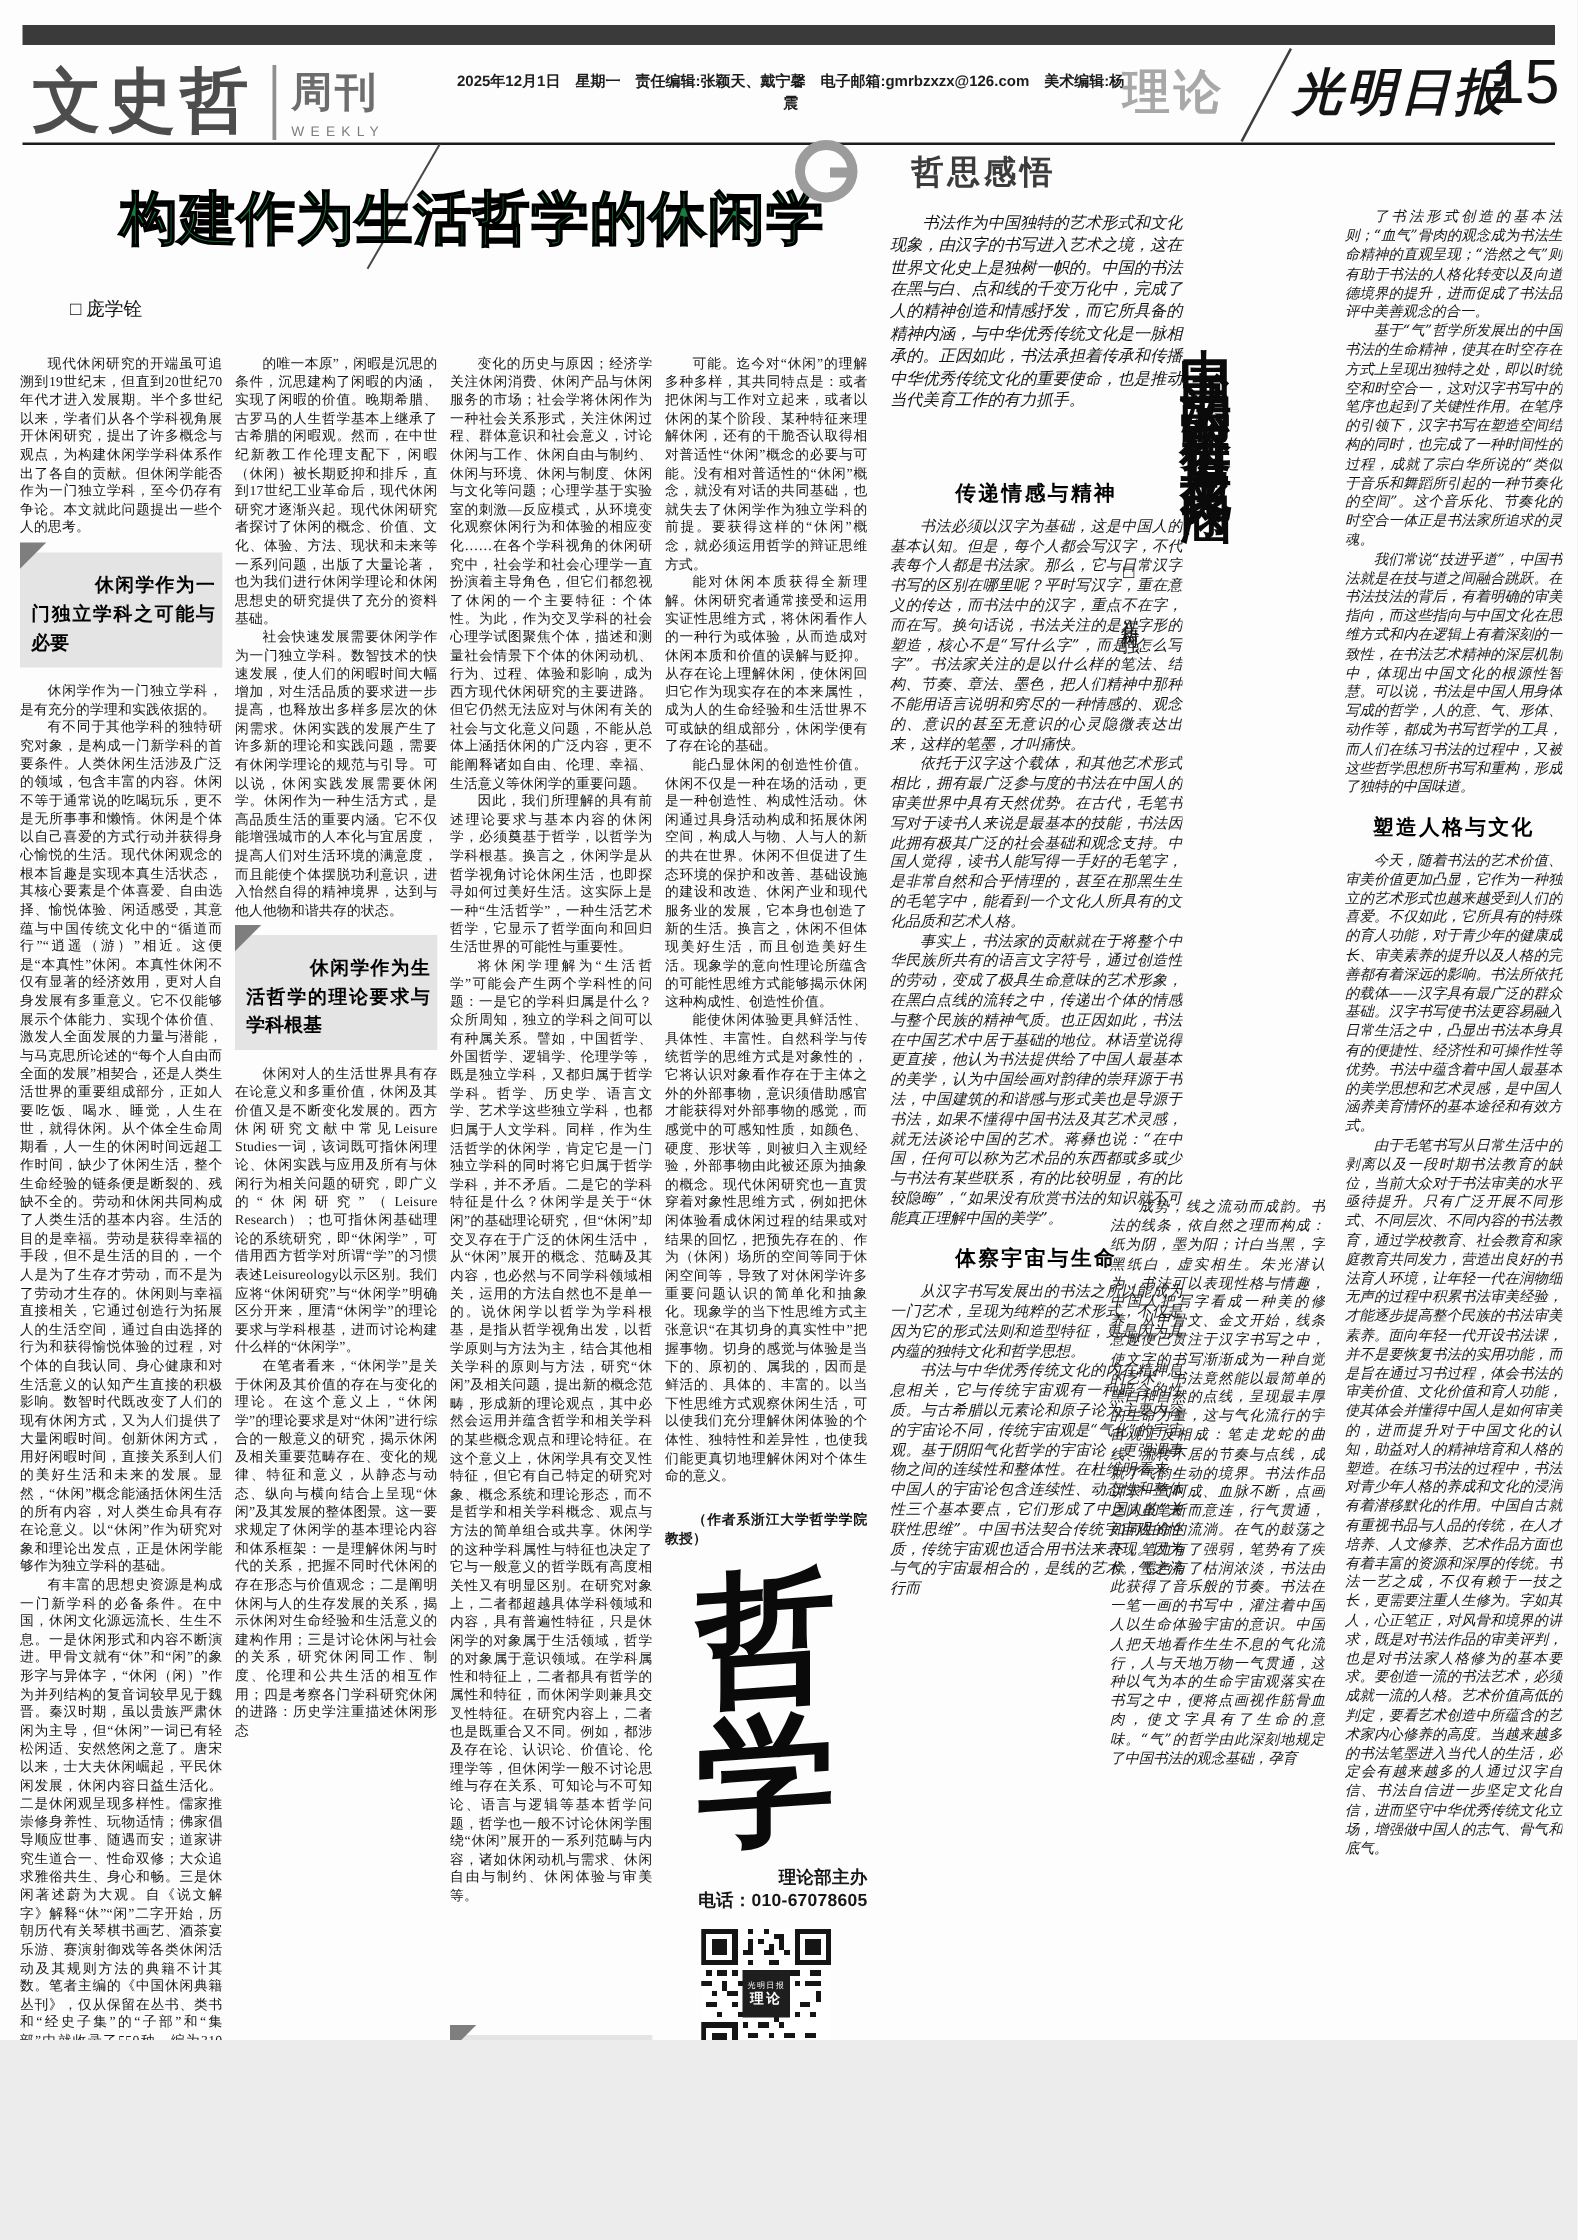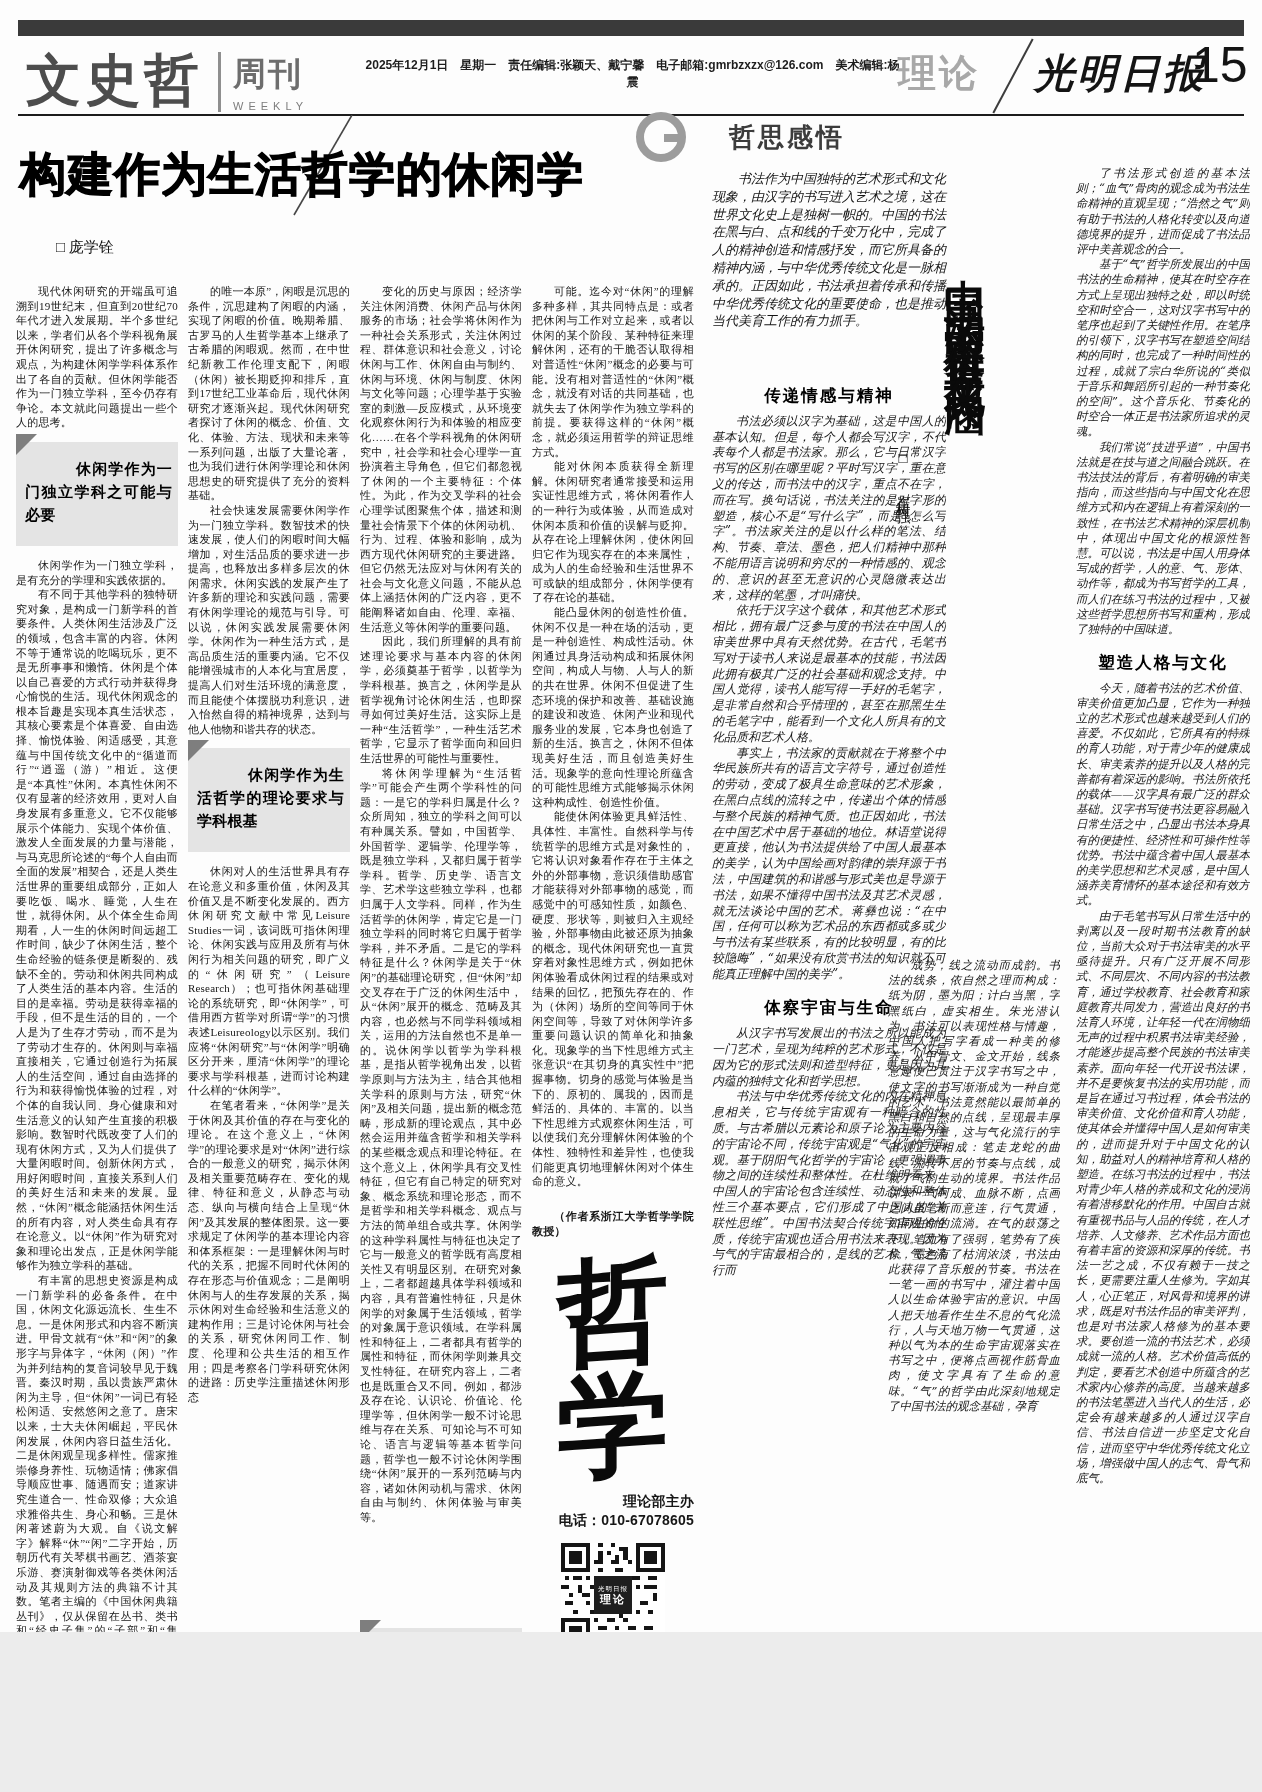--- a/index.html
+++ b/index.html
@@ -17,28 +17,28 @@
           font-family:"Liberation Sans",sans-serif;}
   .m-section{left:898px;top:48px;font-size:38px;font-weight:bold;color:#a8a8a8;letter-spacing:3px;
              font-family:"Liberation Sans",sans-serif;}
   .m-slash{left:1012px;top:34px;width:0;height:84px;border-left:2px solid #3d3d3d;transform:rotate(28deg);}
   .m-paper{left:1034px;top:46px;font-size:40px;font-weight:bold;font-style:italic;color:#141414;
            letter-spacing:3px;font-family:"DejaVu Serif",serif;}
   .m-pageno{left:1192px;top:36px;font-size:50px;color:#141414;font-family:"Liberation Sans",sans-serif;}
   .header-rule{left:18px;top:114px;width:1226px;height:2px;background:#1c1c1c;}
   .diag{left:292px;top:115px;}
   
-  .headline{left:20px;top:144px;width:660px;font-size:46px;font-weight:900;letter-spacing:1px;color:#000000;
-            font-family:"Liberation Serif",serif;-webkit-text-stroke:1.2px #000;}
+  .headline{left:0;top:144px;width:660px;font-size:46px;font-weight:900;letter-spacing:1px;color:#15803d;
+            font-family:"Liberation Serif",serif;text-align:right;-webkit-text-stroke:1.2px #000;}
   .byline{left:22px;top:238px;font-size:15px;color:#141414;padding-left:34px;}
   .cols{left:16px;top:284px;width:678px;height:1500px;display:flex;gap:10px;}
   .lcol{width:162px;height:100%;overflow:hidden;font-size:11px;line-height:14.6px;text-align:justify;
         letter-spacing:0.2px;color:#161616;}
   .lcol p{margin:0;text-indent:2em;}
-  .sechead{background:#e4e4e4;margin:12px 0;padding:15px 6px 20px 9px;font-size:15px;font-weight:bold;
+  .sechead{background:#e4e4e4;margin:12px 0;padding:15px 6px 8px 9px;font-size:15px;font-weight:bold;
            line-height:23px;font-family:"Liberation Sans",sans-serif;position:relative;color:#000;}
   .sechead .txt{display:block;text-indent:3.4em;}
   .sechead .txt.short{text-indent:0.8em;}
   .fold{position:absolute;top:-8px;left:-2px;width:0;height:0;border-top:23px solid #7e7e7e;
         border-right:23px solid transparent;}
   .clip1{height:1332px;overflow:hidden;}
   .clip2{height:922px;overflow:hidden;}
   .credit{font-weight:bold;margin-top:3px;font-size:11px;}
   .credit p{text-indent:2em;margin:0;}
   .callig{text-align:center;margin-top:16px;}

